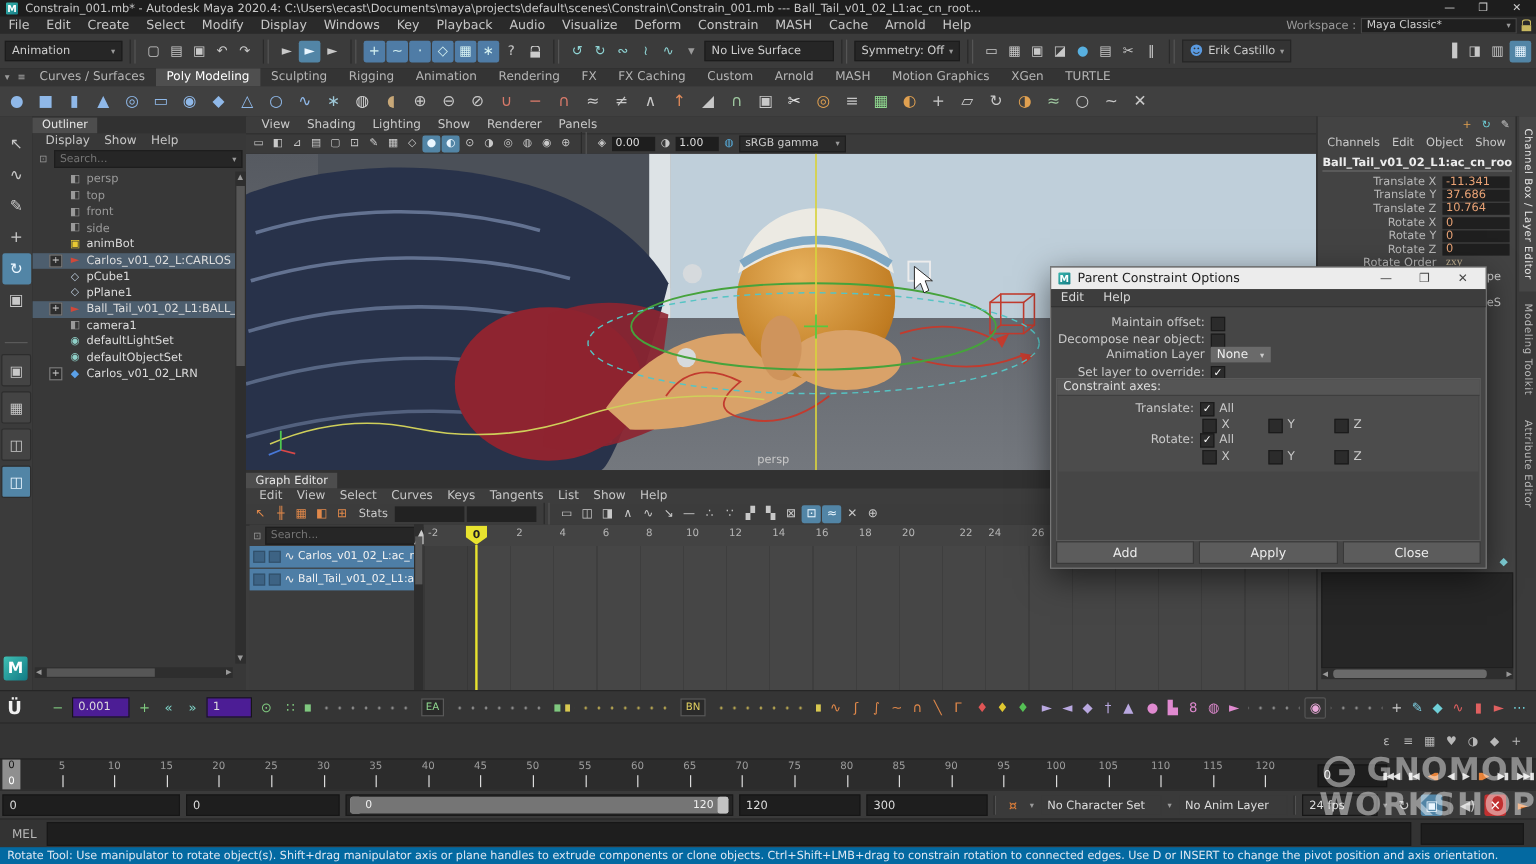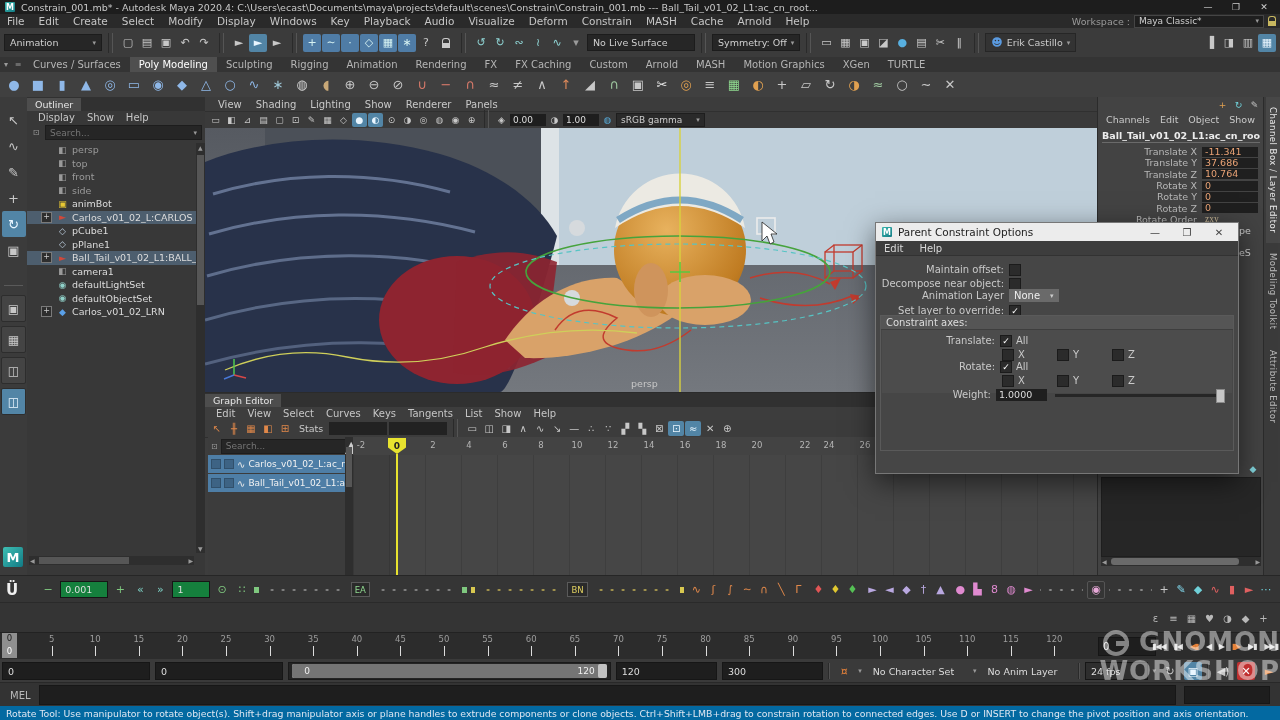--- a/index.html
+++ b/index.html
@@ -139,21 +139,21 @@
   #layer-scroll i{position:absolute;top:1px;bottom:1px;left:10px;width:128px;background:#6a6a6a;border-radius:3px;}
   
   #righttabs{position:absolute;left:1263px;top:0;width:17px;height:478px;background:#3b3b3b;border-left:1px solid #2b2b2b;
       display:flex;flex-direction:column;align-items:center;}
   .rtab{writing-mode:vertical-rl;font-size:8.5px;color:#bcbcbc;padding:10px 2px;letter-spacing:.5px;white-space:nowrap;}
   .rtab.active{background:#474747;color:#e8e8e8;}
   
   #animbot1{top:575px;height:27px;background:#353535;border-top:1px solid #262626;gap:4px;padding:0 6px;font-size:11px;overflow:hidden;}
   #animbot1 .ic{width:16px;height:16px;font-size:11px;}
   #ab-logo{color:#f0f0f0;font-weight:bold;font-size:15px;margin-right:18px;}
-  .ab-field{background:#15803d;border:1px solid #161616;width:50px;height:15px;color:#ddd;font-size:9.5px;
+  .ab-field{background:#4c1d95;border:1px solid #161616;width:50px;height:15px;color:#ddd;font-size:9.5px;
       display:flex;align-items:center;padding:0 4px;}
   .ab-field.small{width:36px;}
   .dotbar{height:4px;width:110px;background-image:radial-gradient(circle,#8a8a8a 1px,transparent 1.4px);
       background-size:11px 4px;background-position:center;}
   .dotbar.yellow{background-image:radial-gradient(circle,#b0a050 1px,transparent 1.4px);}
   .badge{border:1px solid #5a5a5a;background:#2a2a2a;color:#8fd88f;font-size:8.5px;padding:0 3px;height:13px;
       display:inline-flex;align-items:center;}
   .badge.bn{color:#e0d060;}
   .endsq{width:6px;height:6px;background:#7fc87f;} .endsq.y{background:#d8c850;}
   #animbot2{top:602px;height:30px;background:#343434;border-top:1px solid #2a2a2a;padding:0 8px;font-size:10px;}
@@ -1036,30 +1036,27 @@
           </span>
         <span class="axcb" style="left:176px;">
             <span class="cb"></span>
             <span class="axlabel">Y</span>
           </span>
         <span class="axcb" style="left:231px;">
             <span class="cb"></span>
             <span class="axlabel">Z</span>
           </span>
       </div>
-      <div class="drow" style="top:72px;">
-        <span class="dlabel" style="width:110px;">Weight:</span>
-        <span id="dlg-weight-field">1.0000</span>
-        <span id="dlg-slider">
-          <span class="track"></span>
-            <span class="handle"></span>
-        </span>
-      </div>
-    </div>
-
+    </div>
+
+    <div id="dlg-buttons">
+        <span class="dlg-btn">Add</span>
+        <span class="dlg-btn">Apply</span>
+        <span class="dlg-btn">Close</span>
+      </div>
   </div>
 
   <div id="watermark">
     <div class="wm-row">
       <svg width="30" height="30">
         <circle cx="15" cy="15" r="11" fill="none" stroke="#fff" stroke-width="4"></circle>
         <rect x="15" y="13" width="13" height="5" fill="#fff"></rect>
       </svg>
       <span class="wm-text">GNOMON</span>
     </div>

